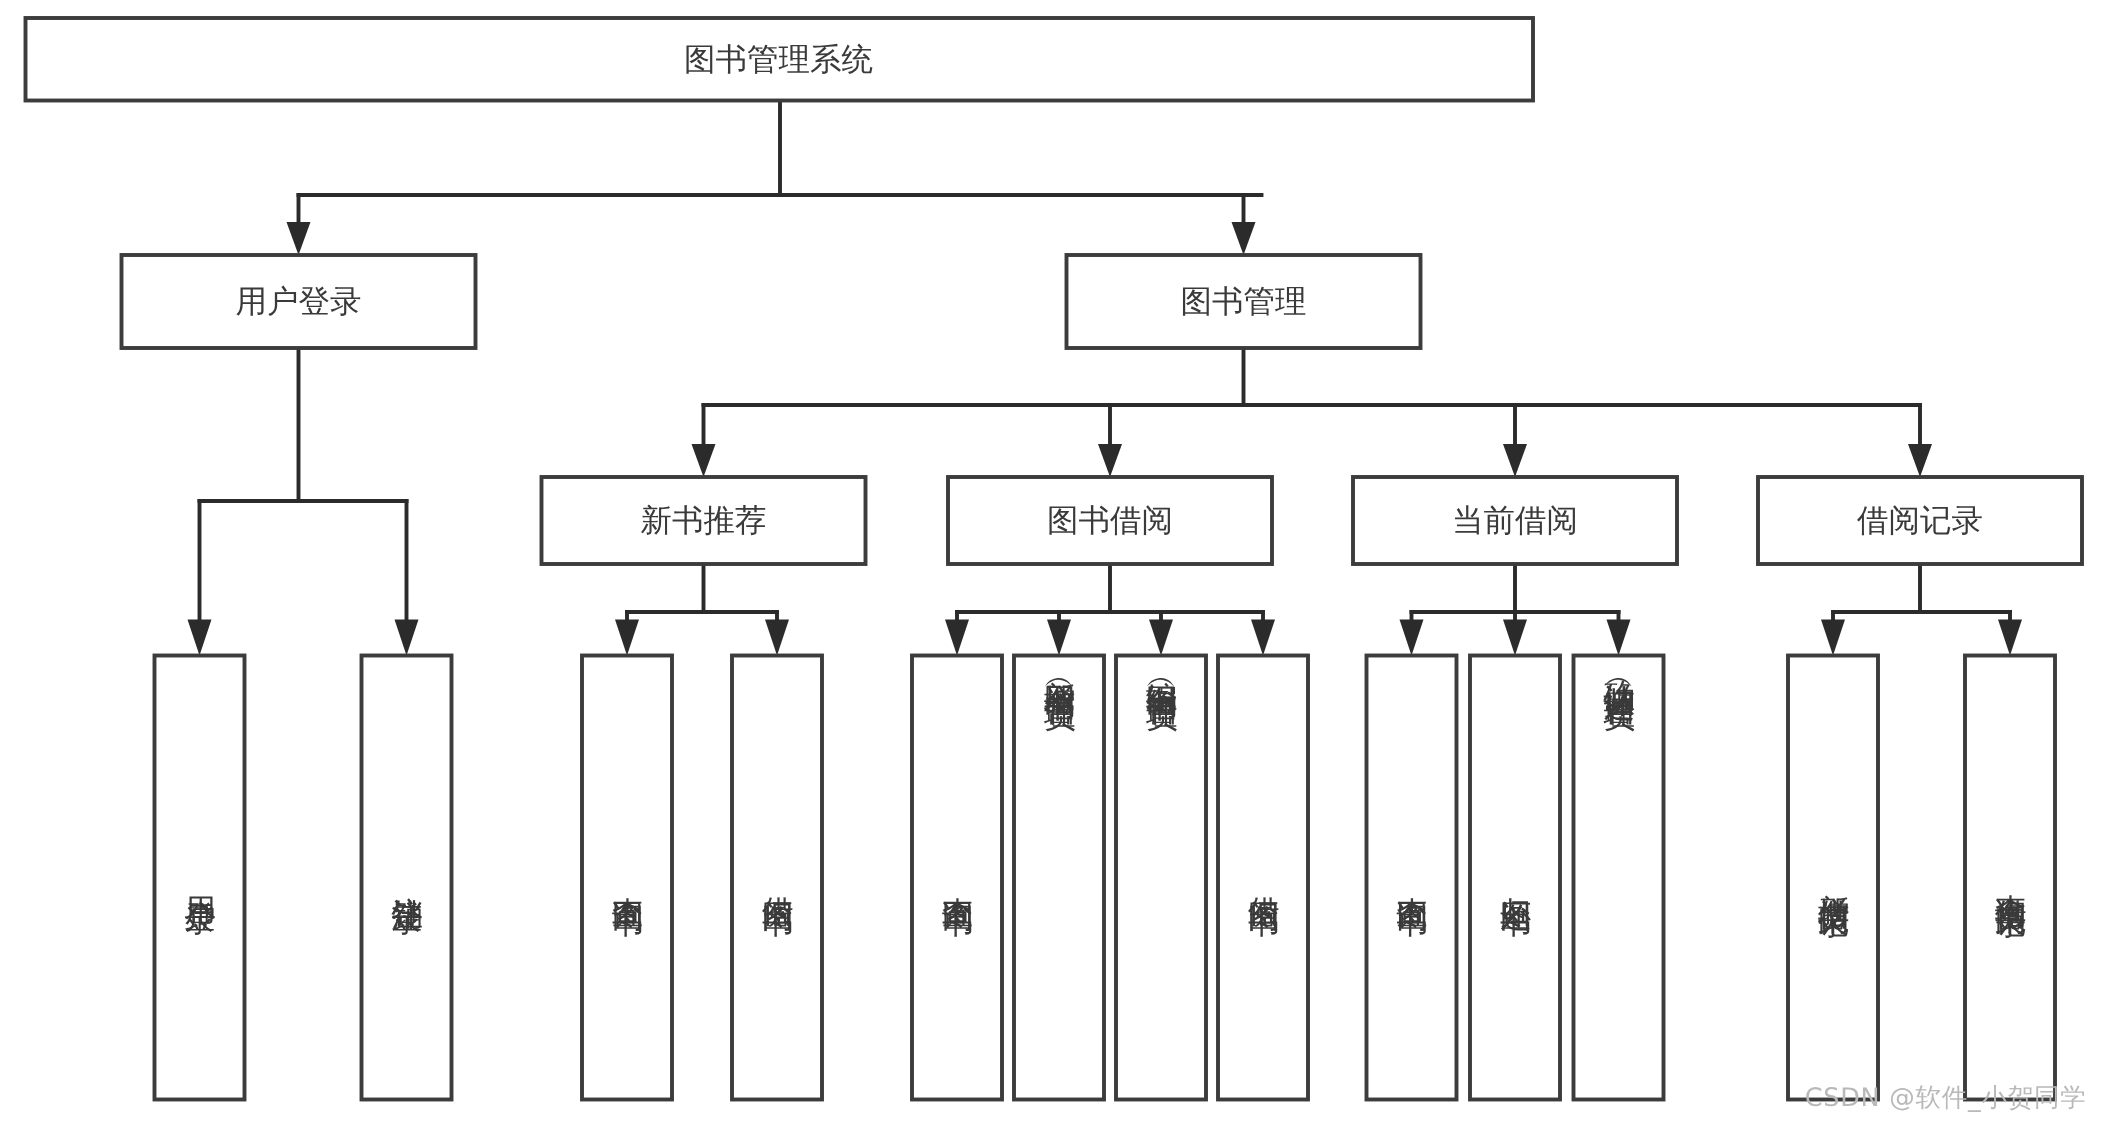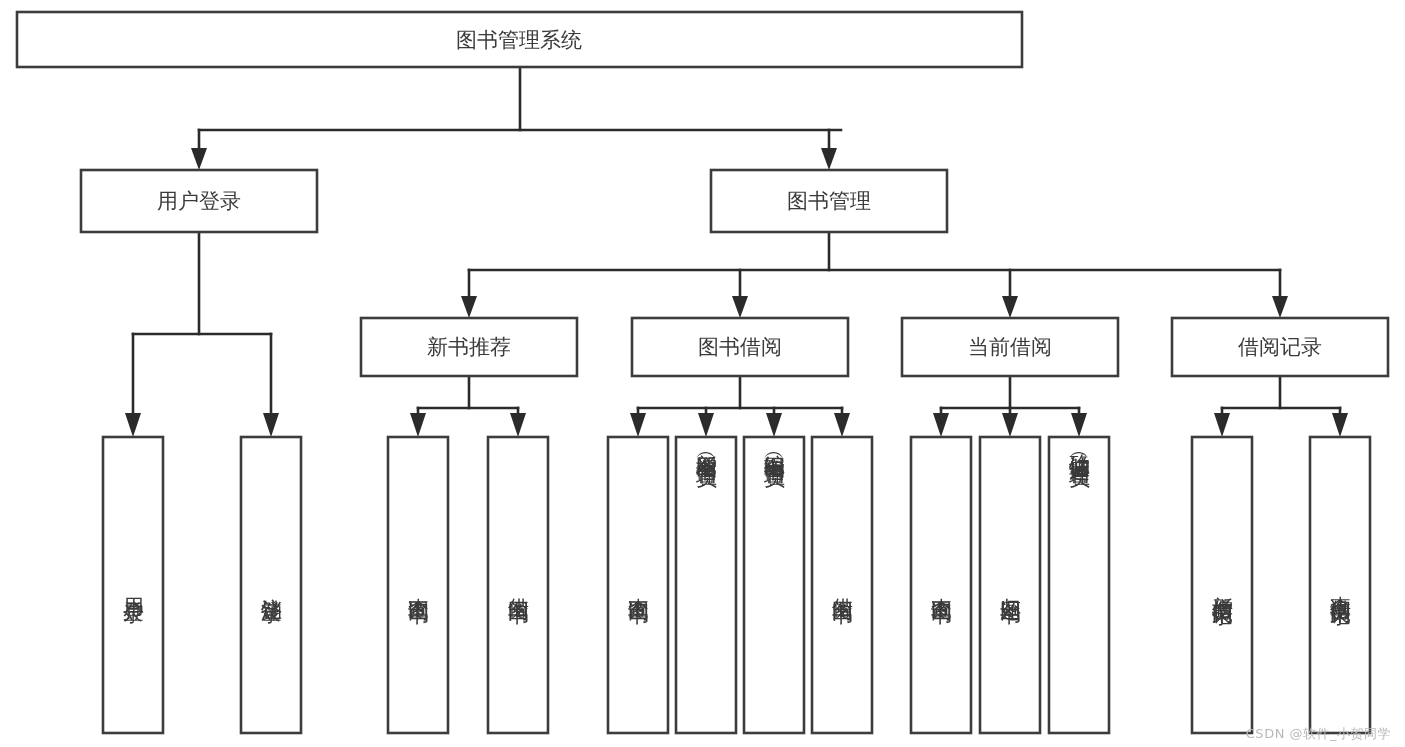--- a/index.html
+++ b/index.html
@@ -66,21 +66,21 @@
     letter-spacing: 2px;
     color: #3a3a3a;
     white-space: nowrap;
     text-align: center;
   }
   .watermark {
     position: absolute;
     right: 14px;
     bottom: 4px;
     font-family: "DejaVu Sans", "Liberation Sans", sans-serif;
-    font-size: 13px;
+    font-size: 17px;
     color: #b9b9b9;
     letter-spacing: 0.5px;
     user-select: none;
   }
 </style>
 </head>
 <body>
 
 <div id="diagram-root">
 

